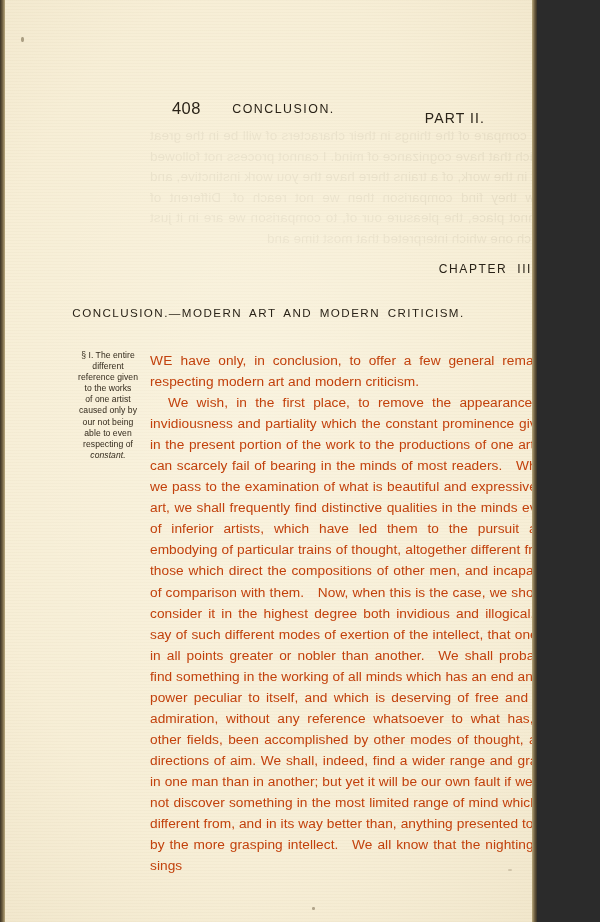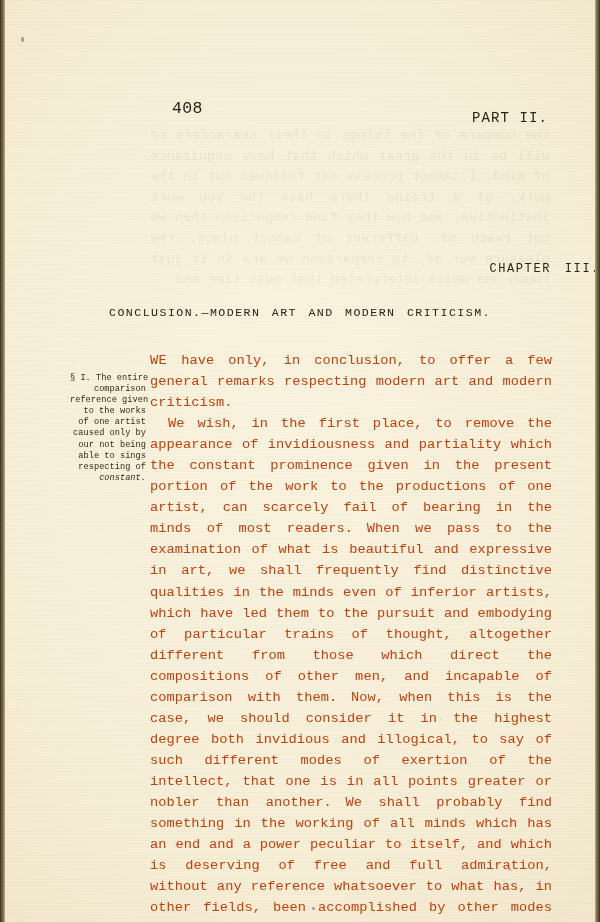--- a/index.html
+++ b/index.html
@@ -4,26 +4,26 @@
 <title>Scanned Book Page</title>
 <style>
   html, body {
     margin: 0;
     padding: 0;
     background: #2b2b2b;
   }
 
   .page {
     position: relative;
-    width: 600px;
+    width: 537px;
     height: 922px;
     overflow: hidden;
     background: #f6edd4;
     box-sizing: border-box;
-    font-family: Liberation Mono, monospace;
+    font-family: Liberation Sans, sans-serif;
     color: #2a2318;
   }
 
   
   .edge-left,
   .edge-right {
     position: absolute;
     top: 0;
     bottom: 0;
     width: 5px;
@@ -145,23 +145,22 @@
 
   
   .side-note {
     position: absolute;
     left: 70px;
     top: 350px;
     width: 76px;
     font-size: 8.6px;
     line-height: 11.1px;
     color: #32291b;
-    text-align: right;
+    text-align: center;
     letter-spacing: 0.05px;
-    margin-top: 23px;
   }
   .side-note .sn-line { display: block; white-space: nowrap; }
   .side-note .sn-italic { font-style: italic; }
 
   
   .body-col {
     position: absolute;
     left: 150px;
     top: 350px;
     width: 402px;
@@ -197,35 +196,36 @@
   <div class="grain"></div>
   <div class="vignette"></div>
 
   <div class="edge-left"></div>
   <div class="edge-right"></div>
 
   <div class="content">
 
     <div class="running-head">
       <span class="folio">408</span>
+      <span class="head-center">CONCLUSION.</span>
       <span class="head-right">PART II.</span>
     </div>
 
     <div class="chapter-title">CHAPTER III.</div>
     <div class="chapter-subtitle">CONCLUSION.—MODERN ART AND MODERN CRITICISM.</div>
 
     <div class="side-note">
       <span class="sn-line">§ I.  The entire</span>
-      <span class="sn-line">comparison</span>
+      <span class="sn-line">different</span>
       <span class="sn-line">reference given</span>
       <span class="sn-line">to the works</span>
       <span class="sn-line">of one artist</span>
       <span class="sn-line">caused only by</span>
       <span class="sn-line">our not being</span>
-      <span class="sn-line">able to sings</span>
+      <span class="sn-line">able to even</span>
       <span class="sn-line">respecting of</span>
       <span class="sn-line sn-italic">constant.</span>
     </div>
 
     <div class="body-col">
       <p><span class="smallcaps">WE</span><span> have only, in conclusion, to offer a few general remarks respecting modern art and modern criticism.</span></p>
       <p class="indent">We wish, in the first place, to remove the appearance of invidiousness and partiality which the constant prominence given in the present portion of the work to the productions of one artist, can scarcely fail of bearing in the minds of most readers. When we pass to the examination of what is beautiful and expressive in art, we shall frequently find distinctive qualities in the minds even of inferior artists, which have led them to the pursuit and embodying of particular trains of thought, altogether different from those which direct the compositions of other men, and incapable of comparison with them. Now, when this is the case, we should consider it in the highest degree both invidious and illogical, to say of such different modes of exertion of the intellect, that one is in all points greater or nobler than another. We shall probably find something in the working of all minds which has an end and a power peculiar to itself, and which is deserving of free and full admiration, without any reference whatsoever to what has, in other fields, been accomplished by other modes of thought, and directions of aim. We shall, indeed, find a wider range and grasp in one man than in another; but yet it will be our own fault if we do not discover something in the most limited range of mind which is different from, and in its way better than, anything presented to us by the more grasping intellect. We all know that the nightingale sings</p>
     </div>
 
   </div>

